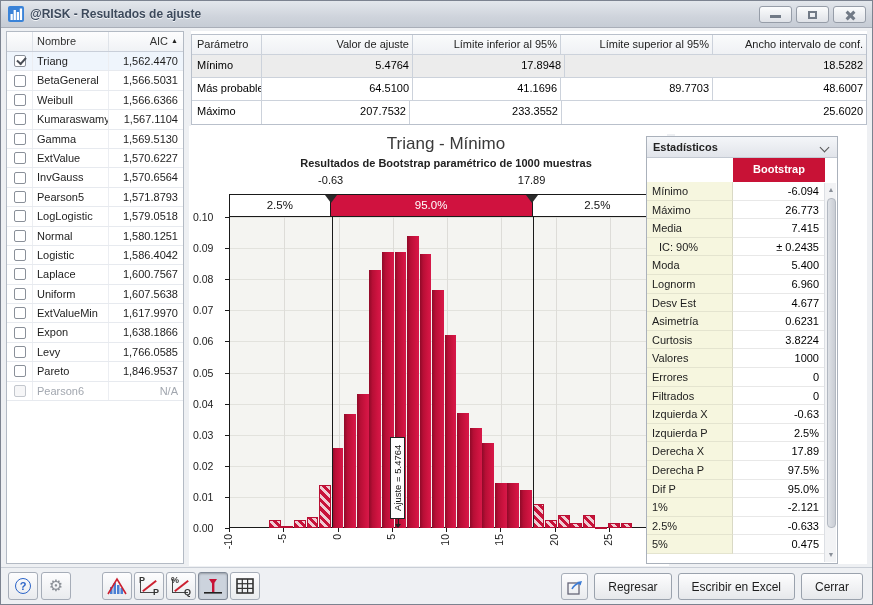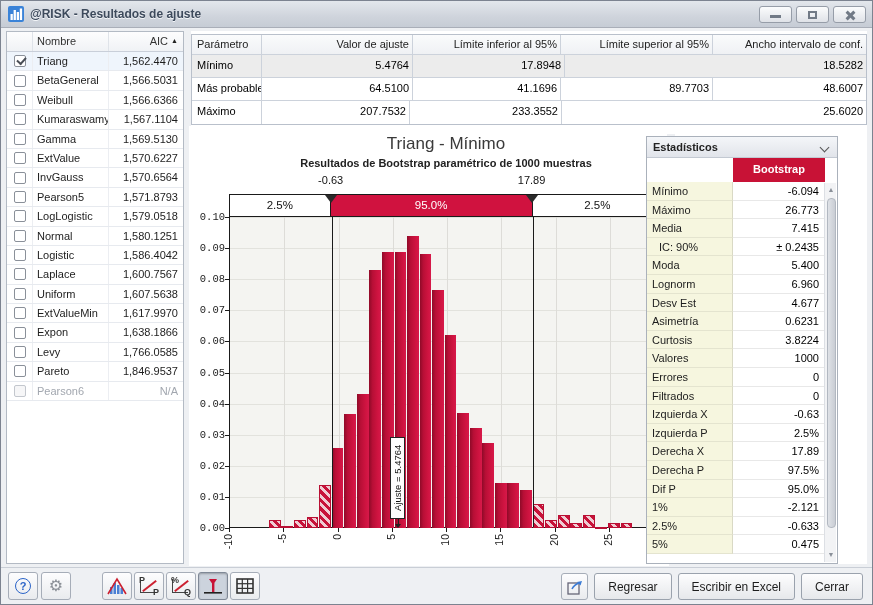--- a/index.html
+++ b/index.html
@@ -60,21 +60,21 @@
   .band.red{background:#d0123f;border-top:1px solid #1a1a1a;border-bottom:1px solid #1a1a1a;color:#fff;}
   .band span{display:block;text-align:center;padding-top:4px;font-size:11.5px;}
   .tri{position:absolute;top:69px;width:0;height:0;border-left:6px solid transparent;border-right:6px solid transparent;border-top:8px solid #2a2a2a;transform:translateX(-50%);}
   .plot{position:absolute;left:40px;top:91px;width:434px;height:311px;background:#f4f4f1;
     border-left:1px solid #1a1a1a;border-bottom:1px solid #1a1a1a;border-right:1px solid #b4b4b0;}
   .hgrid{position:absolute;left:0;width:100%;height:1px;background:#e2e2dd;}
   .vgrid{position:absolute;top:0;height:100%;width:1px;background:#dddcd8;}
   .bar{position:absolute;background:linear-gradient(90deg,#8f0a28 0%,#b80f36 30%,#d01441 75%,#d6194a 100%);}
   .bar.hatch{background:repeating-linear-gradient(45deg,#c81239 0px,#c81239 3px,#efccd3 3px,#efccd3 6px);border:1px solid #b81034;}
   .dline{position:absolute;top:0;width:1px;height:100%;background:#1a1a1a;}
-  .ylab{position:absolute;width:32px;text-align:right;font-size:10.5px;color:#222;font-family:Liberation Mono, monospace;}
+  .ylab{position:absolute;width:32px;text-align:left;font-size:10.5px;color:#222;}
   .ytick{position:absolute;width:4px;height:1px;background:#1a1a1a;}
   .xlab{position:absolute;writing-mode:vertical-rl;transform:rotate(180deg);font-size:10.5px;color:#222;}
   .xtick{position:absolute;width:1px;height:4px;background:#1a1a1a;}
   .fitbox{position:absolute;width:15px;height:82px;background:#fdfdfd;border:1px solid #222;
     writing-mode:vertical-rl;transform:rotate(180deg);font-size:9.5px;color:#111;text-align:center;line-height:13px;}
   .fitline{position:absolute;width:1px;background:#222;}
   .fitarrow{position:absolute;width:0;height:0;border-left:3px solid transparent;border-right:3px solid transparent;border-top:4px solid #222;transform:translateX(-50%);}
   
   .stats{position:absolute;left:645px;top:135px;width:192px;height:428px;background:#fff;border:1px solid #aab1bb;overflow:hidden;}
   .st-header{height:21px;background:linear-gradient(#f4f6f9,#e1e4ea);border-bottom:1px solid #c3c9d2;

